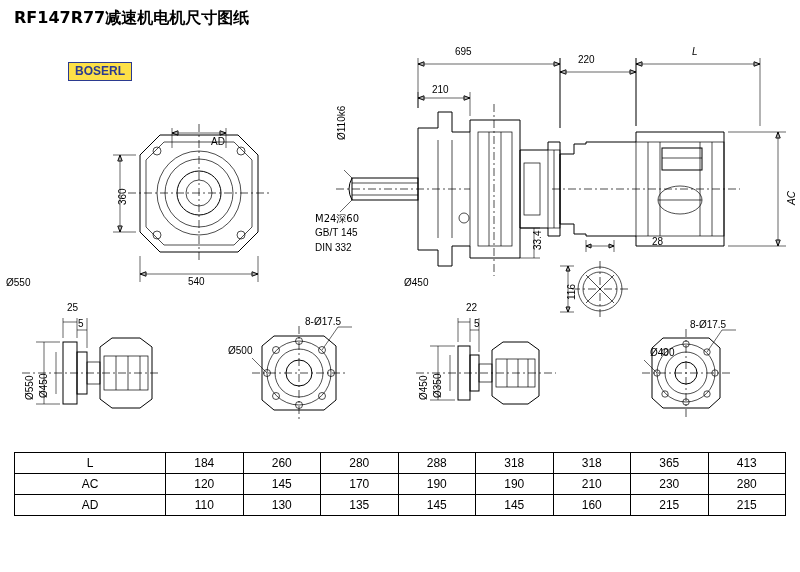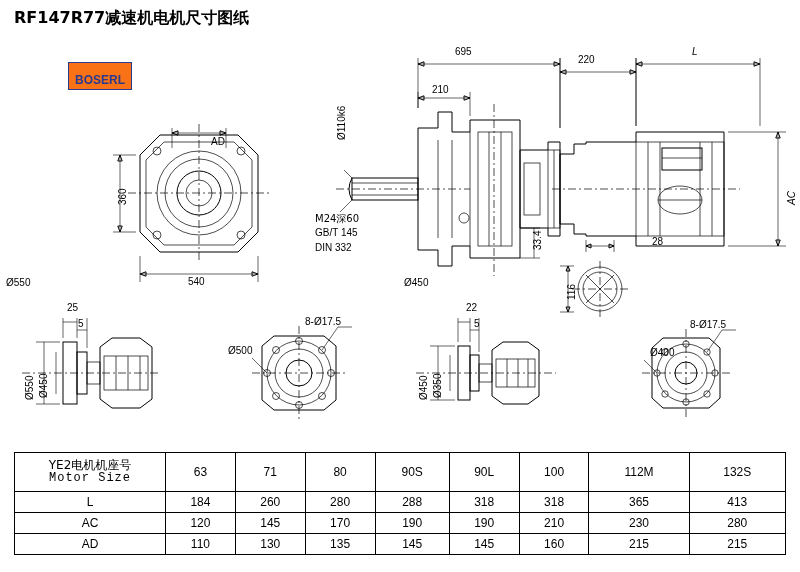--- a/index.html
+++ b/index.html
@@ -12,24 +12,24 @@
 
   #title{
     position:absolute;left:14px;top:8px;
     font-size:16px;font-weight:bold;letter-spacing:0px;
     font-family:"DejaVu Sans","Liberation Sans",sans-serif;
   }
 
   .logo{
     position:absolute;left:68px;top:62px;
     border:1px solid #2b3a8f;
-    padding:10px 6px 2px 6px;
+    padding:1px 6px 2px 6px;
     color:#2b3a8f;font-weight:bold;font-size:12px;
     font-family:"Liberation Sans",sans-serif;
-    background:#f97316;
+    background:#fde047;
   }
 
   svg{position:absolute;left:0;top:0;}
   .ln{stroke:#000;stroke-width:1;fill:none;}
   .thin{stroke:#000;stroke-width:0.7;fill:none;}
   .dash{stroke:#000;stroke-width:0.7;fill:none;stroke-dasharray:8 3 2 3;}
   .dim{stroke:#000;stroke-width:0.6;fill:none;}
 
   .lbl{
     position:absolute;font-size:10px;
@@ -322,36 +322,20 @@
 
   <div class="lbl" style="left:466px;top:302px;">22</div>
   <div class="lbl" style="left:474px;top:318px;">5</div>
   <div class="lbl rot" style="left:418px;top:400px;transform:rotate(-90deg);">Ø450</div>
   <div class="lbl rot" style="left:432px;top:398px;transform:rotate(-90deg);">Ø350</div>
   <div class="lbl" style="left:690px;top:319px;">8-Ø17.5</div>
   <div class="lbl" style="left:614px;top:347px;margin-left:36px;">Ø400</div>
 
   <table class="spec">
     <tbody>
-        <tr>
-      <td class="rowhead" rowspan="1" style="height:38px;">
-        <div class="rh2">
-          <div class="cnline">YE2电机机座号</div>
-          <div class="enline">Motor Size</div>
-        </div>
-      </td>
-      <td>63</td>
-      <td>71</td>
-      <td>80</td>
-      <td>90S</td>
-      <td>90L</td>
-      <td>100</td>
-      <td>112M</td>
-      <td>132S</td>
-    </tr>
     <tr>
       <td class="rowhead">L</td>
       <td>184</td>
       <td>260</td>
       <td>280</td>
       <td>288</td>
       <td>318</td>
       <td>318</td>
       <td>365</td>
       <td>413</td>

